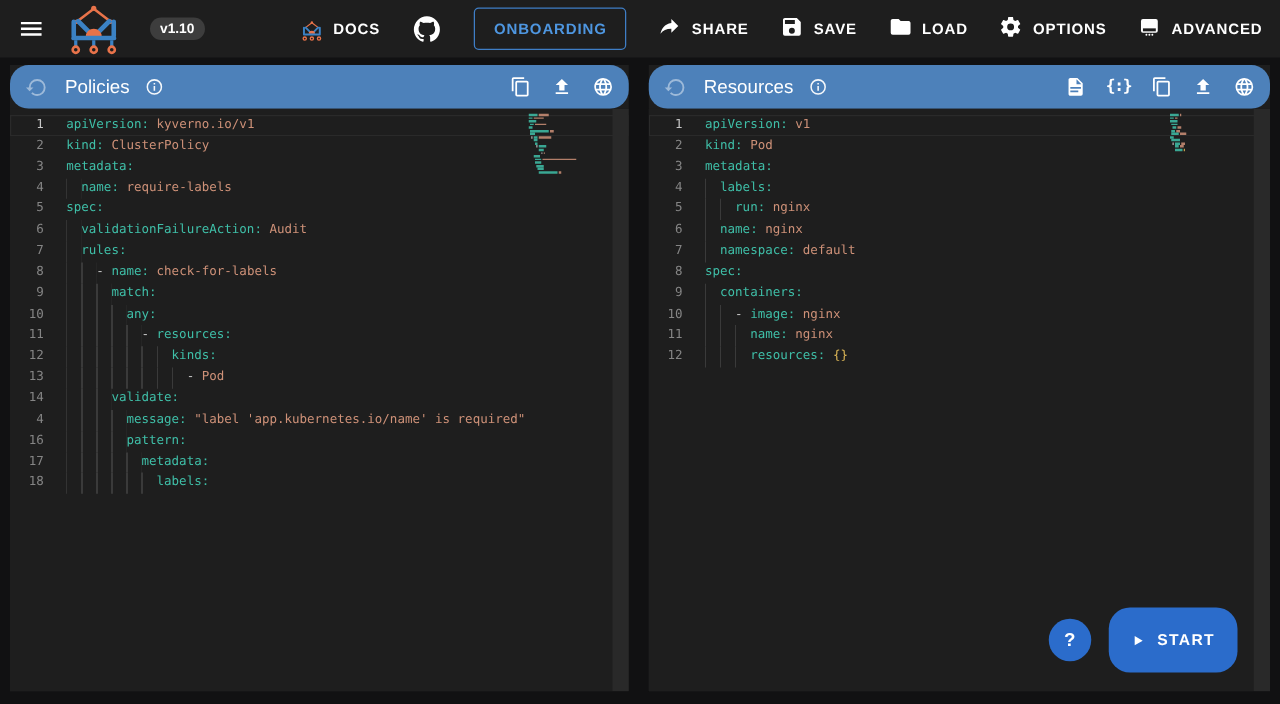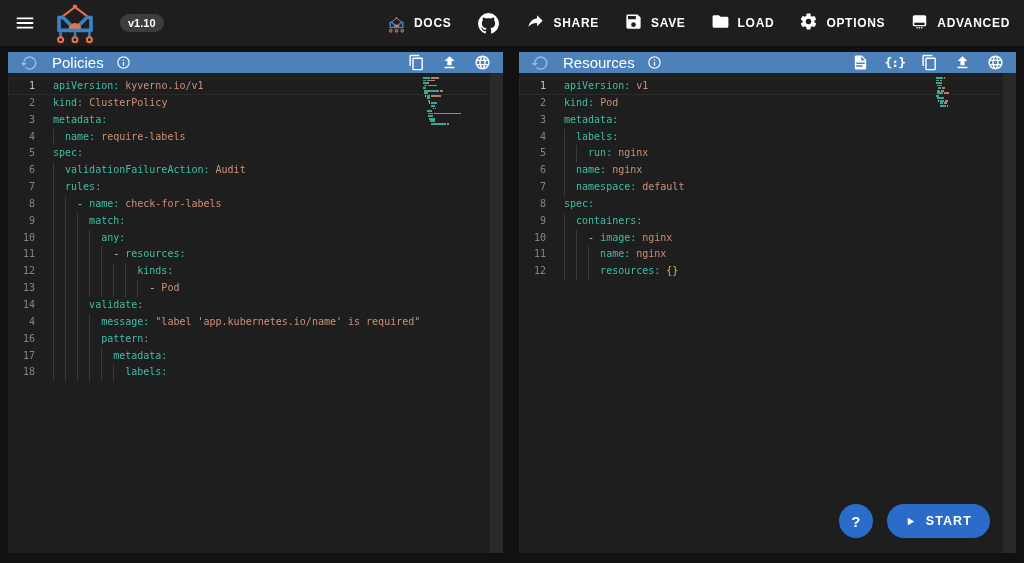--- a/index.html
+++ b/index.html
@@ -25,22 +25,22 @@
   .gh svg { width: 25px; height: 25px; }
   .outlined { border: 1px solid #3f7ec6; border-radius: 4px; color: #4e96e0;
               padding: 9px 15px; font-size: 12px; font-weight: 700; letter-spacing: .7px;
               background: none; cursor: pointer; font-family: "Liberation Sans", sans-serif; }
 
   
   .workspace { position: absolute; top: 52px; left: 8px; right: 8px; bottom: 10px; }
   .panel { position: absolute; top: 0; bottom: 0; display: flex; flex-direction: column; background: #1e1e1e; }
   .panel-left  { left: 0; width: 495px; }
   .panel-right { left: 511px; right: 0; }
-  .panel-header { height: 21px; background: #4d81ba; display: flex; align-items: center;
-                  padding: 0 12px; flex-shrink: 0; }
+  .panel-header { height: 35px; background: #4d81ba; display: flex; align-items: center;
+                  padding: 0 12px; flex-shrink: 0; border-radius: 15px; }
   .panel-header svg { width: 18px; height: 18px; fill: #ffffff; }
   .restore { opacity: .45; display: flex; }
   .panel-title { color: #ffffff; font-size: 15px; margin-left: 14px; }
   .info { margin-left: 12px; display: flex; opacity: .95; }
   .info svg { width: 15px; height: 15px; }
   .header-actions { margin-left: auto; display: flex; align-items: center; gap: 16px; }
   .header-actions .icon-btn svg { width: 17px; height: 17px; }
   .glyph-icon { color: #ffffff; font-family: "DejaVu Sans Mono", monospace;
                 font-size: 13px; font-weight: 700; letter-spacing: -1px; }
 
@@ -65,21 +65,21 @@
               margin-right: 1px; vertical-align: top; opacity: .85; }
   .scroll-strip { position: absolute; top: 0; right: 0; bottom: 0; width: 13px; background: #292929; }
 
   
   .fab-row { position: absolute; right: 26px; bottom: 15px; display: flex; align-items: center;
              gap: 14px; z-index: 5; }
   .help-btn { width: 34px; height: 34px; border-radius: 50%; background: #2b6ccb; border: none;
               color: #ffffff; font-size: 15px; font-weight: 700; cursor: pointer;
               display: flex; align-items: center; justify-content: center;
               font-family: "Liberation Sans", sans-serif; }
-  .start-btn { height: 34px; border-radius: 17px; background: #2b6ccb; border: none; color: #ffffff;
+  .start-btn { height: 52px; border-radius: 17px; background: #2b6ccb; border: none; color: #ffffff;
                display: flex; align-items: center; gap: 10px; padding: 0 18px; cursor: pointer;
                font-family: "Liberation Sans", sans-serif; font-size: 12.5px; font-weight: 700;
                letter-spacing: 1.1px; }
   .start-btn svg { width: 11px; height: 11px; fill: #ffffff; }
 </style>
 </head>
 <body>
 
 <header class="navbar">
   <button class="icon-btn hamburger">
@@ -131,20 +131,21 @@
       </span>
       <span>DOCS</span>
     </button>
 
     <button class="icon-btn gh">
       <svg viewBox="0 0 24 24" fill="#ffffff">
           <path d="M12,2A10,10 0 0,0 2,12C2,16.42 4.87,20.17 8.84,21.5C9.34,21.58 9.5,21.27 9.5,21C9.5,20.77 9.5,20.14 9.5,19.31C6.73,19.91 6.14,17.97 6.14,17.97C5.68,16.81 5.03,16.5 5.03,16.5C4.12,15.88 5.1,15.9 5.1,15.9C6.1,15.97 6.63,16.93 6.63,16.93C7.5,18.45 8.97,18 9.54,17.76C9.63,17.11 9.89,16.67 10.17,16.42C7.95,16.17 5.62,15.31 5.62,11.5C5.62,10.39 6,9.5 6.65,8.79C6.55,8.54 6.2,7.5 6.75,6.15C6.75,6.15 7.59,5.88 9.5,7.17C10.29,6.95 11.15,6.84 12,6.84C12.85,6.84 13.71,6.95 14.5,7.17C16.41,5.88 17.25,6.15 17.25,6.15C17.8,7.5 17.45,8.54 17.35,8.79C18,9.5 18.38,10.39 18.38,11.5C18.38,15.32 16.04,16.16 13.81,16.41C14.17,16.72 14.5,17.33 14.5,18.26C14.5,19.6 14.5,20.68 14.5,21C14.5,21.27 14.66,21.59 15.17,21.5C19.14,20.16 22,16.42 22,12A10,10 0 0,0 12,2Z"></path>
         </svg>
     </button>
 
+    <button class="outlined">ONBOARDING</button>
 
     <button class="nav-item">
       <span><svg viewBox="0 0 24 24" width="19" height="19" fill="#ffffff">
             <path d="M21,11L14,4V8C7,9 4,14 3,19C5.5,15.5 9,13.9 14,13.9V18L21,11Z"></path>
           </svg></span>
       <span>SHARE</span>
     </button>
 
     <button class="nav-item">
       <span><svg viewBox="0 0 24 24" width="18" height="18" fill="#ffffff">

